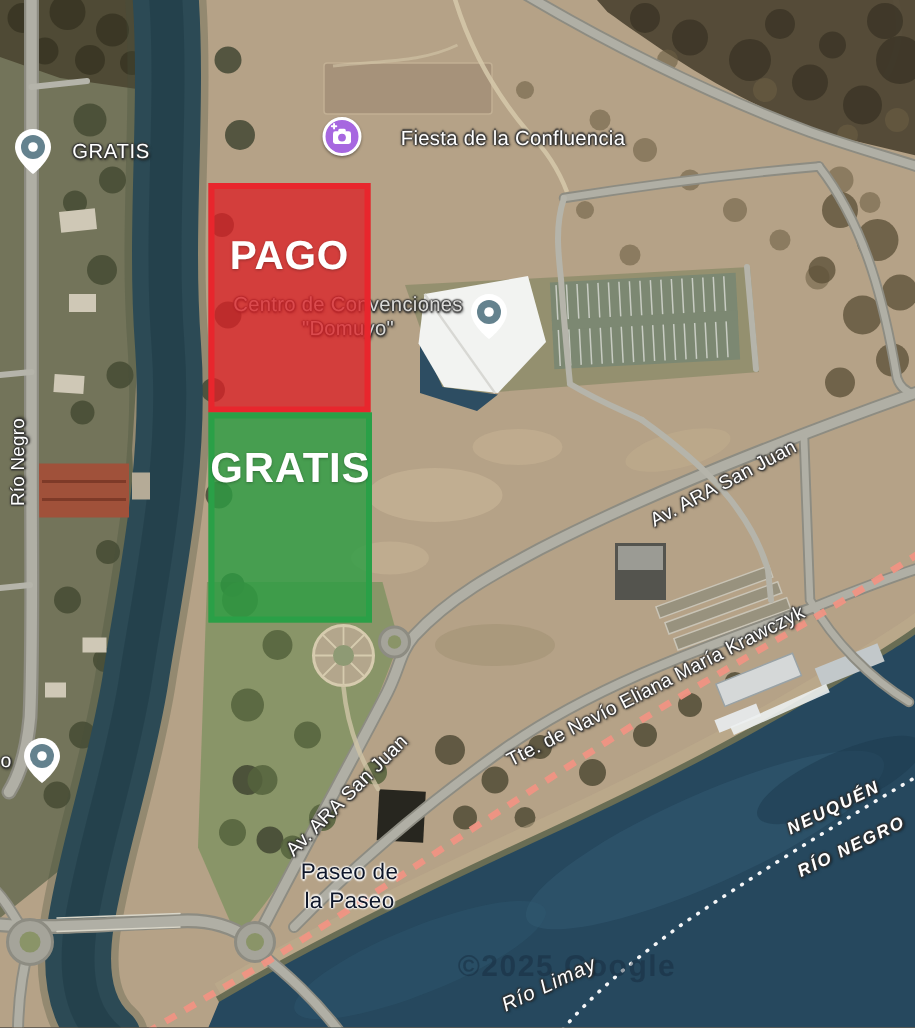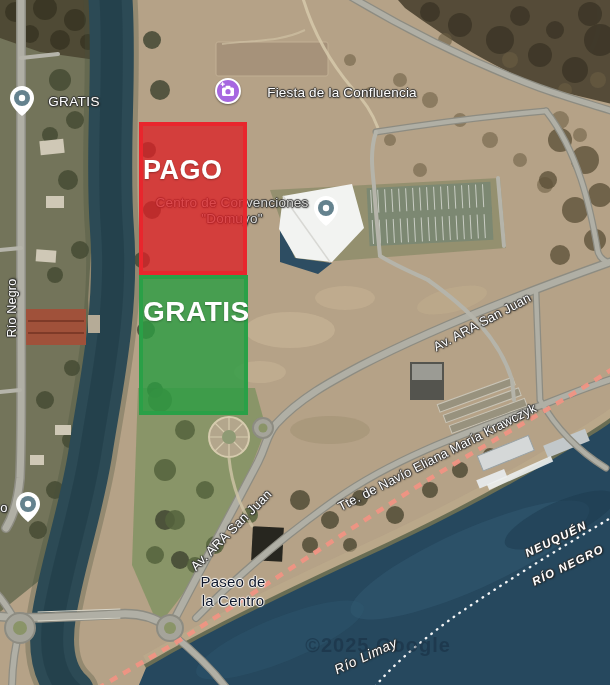--- a/index.html
+++ b/index.html
@@ -44,21 +44,21 @@
   .lbl-limay{left:366px;top:656px;--r:-25deg;font-size:13.5px;font-style:italic;
     font-weight:500;letter-spacing:.8px;}
   .lbl-watermark{
     left:378px;top:633px;font-size:20px;font-weight:700;letter-spacing:1px;
     color:rgba(18,38,58,.42);text-shadow:none;z-index:2;margin-top:12px;
   }
 
   
   .zone{
     position:absolute;box-sizing:border-box;display:flex;
-    justify-content:flex-start;align-items:flex-start;z-index:4;cursor:pointer;
+    justify-content:center;align-items:flex-start;z-index:4;cursor:pointer;
   }
   .zone-pago{left:139px;top:122px;width:108px;height:153px;
     background:rgba(219,33,38,.78);border:4px solid #e8262d;}
   .zone-gratis{left:139px;top:275px;width:109px;height:140px;
     background:rgba(44,157,66,.8);border:4px solid #2aa047;}
   .zone-label{color:#fff;font-weight:800;letter-spacing:.5px;
     text-shadow:0 1px 2px rgba(0,0,0,.3);}
   .zone-pago .zone-label{font-size:27px;margin-top:29px;}
   .zone-gratis .zone-label{font-size:28px;margin-top:17px;}
 
@@ -325,21 +325,21 @@
 
   <div class="maplabel lbl-partial">o</div>
 
   <div class="maplabel lbl-rionegro-street">Río Negro</div>
   <div class="maplabel lbl-ara-upper">Av. ARA San Juan</div>
   <div class="maplabel lbl-ara-lower">Av. ARA San Juan</div>
   <div class="maplabel lbl-krawczyk">Tte. de Navío Eliana María Krawczyk</div>
 
   <div class="maplabel lbl-paseo">
     <div>Paseo de</div>
-    <div>la Centro</div>
+    <div>la Paseo</div>
   </div>
 
   <div class="maplabel lbl-neuquen">NEUQUÉN</div>
   <div class="maplabel lbl-rionegro-prov">RÍO NEGRO</div>
   <div class="maplabel lbl-limay">Río Limay</div>
 
   <div class="zone zone-pago">
     <span class="zone-label">PAGO</span>
   </div>
   <div class="zone zone-gratis">

